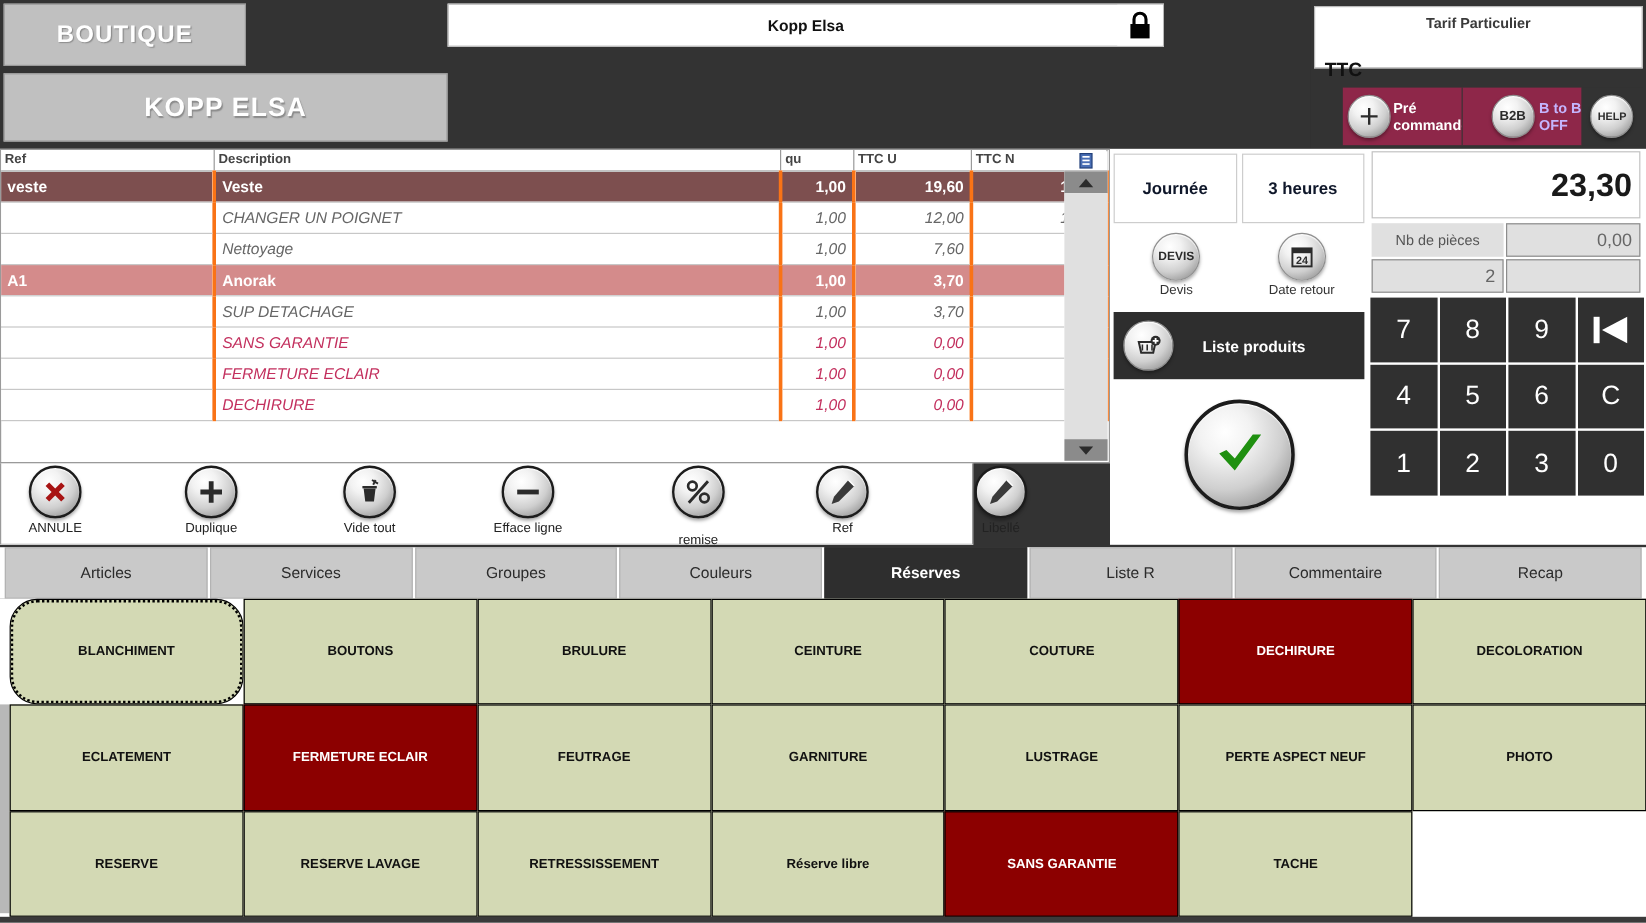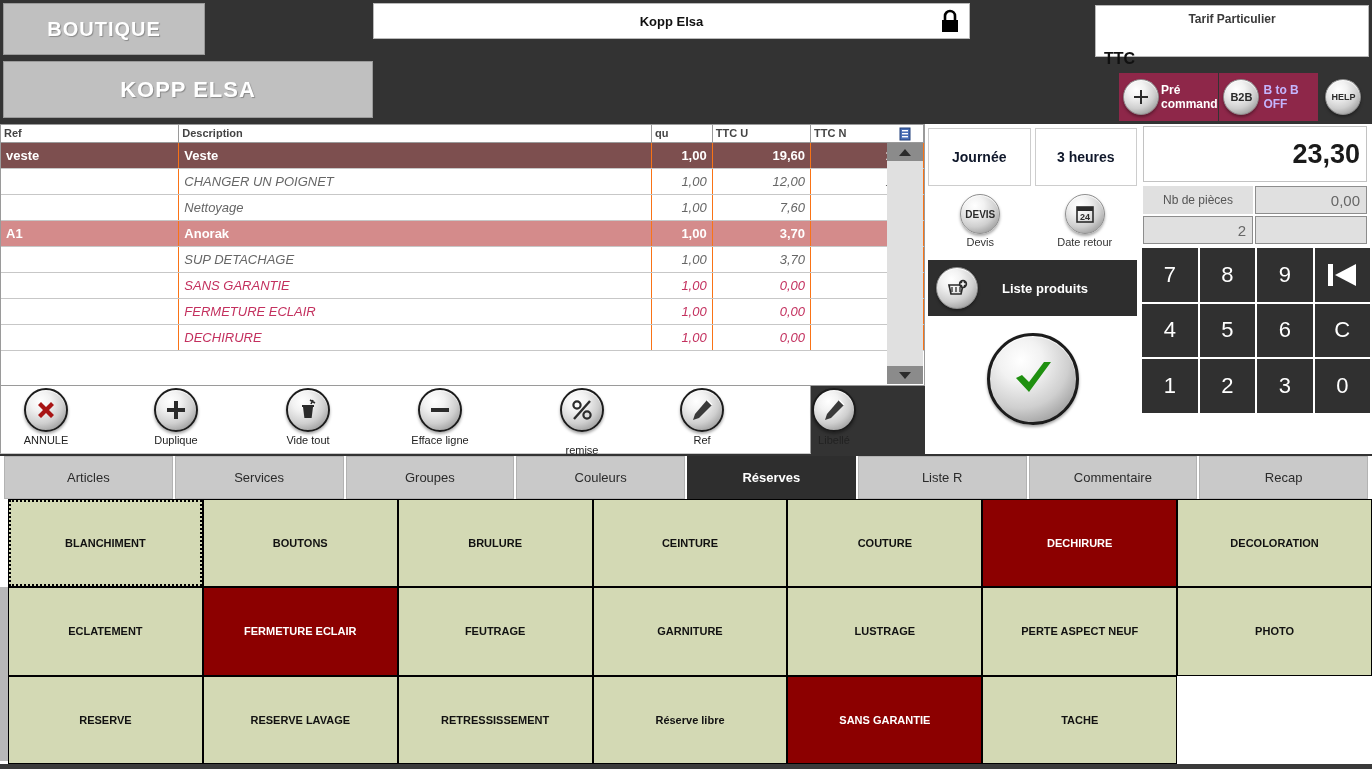--- a/index.html
+++ b/index.html
@@ -46,21 +46,21 @@
   }
   .tarif-title { position:absolute; left:0; top:6px; width:100%; text-align:center;
     font-size:12px; font-weight:bold; color:#3a3a3a; }
   .tarif-ttc { position:absolute; left:8px; top:44px; font-size:16px; font-weight:bold; color:#111; }
   .tarif-actions { position:absolute; left:3px; top:73px; width:274px; height:48px; display:flex;padding-left:24px; }
   .pre-cmd {
     width:110px; height:48px; background:#8e2749; display:flex; align-items:center;
     overflow:hidden; border-right:1px solid #333;
   }
   .b2b {
-    width:108px; height:48px; background:#8e2749; display:flex; align-items:center; overflow:hidden;
+    width:108px; height:48px; background:#8e2749; display:flex; align-items:center; overflow:hidden;justify-content:flex-end;
   }
   .help-wrap { width:56px; height:48px; background:#333333; display:flex; align-items:center; justify-content:center; }
   .pre-cmd-label { color:#ffffff; font-size:12px; font-weight:bold; line-height:14px; white-space:nowrap; margin-left:2px; }
   .b2b-label { color:#c4b5fd; font-size:12px; font-weight:bold; line-height:14px; margin-left:4px; }
 
   
   .gbtn {
     border-radius:50%; flex:none;
     background: radial-gradient(circle at 36% 28%, #ffffff 0%, #f2f2f2 26%, #cfcfcf 58%, #9f9f9f 82%, #d8d8d8 100%);
     border:1px solid #8e8e8e;
@@ -73,21 +73,21 @@
   .table-area { position:absolute; left:0; top:124px; width:925px; height:262px; background:#ffffff;
      border:1px solid #9a9a9a; }
   table.items { width:100%; border-collapse:collapse; table-layout:fixed; }
   table.items th {
     font-size:11px; font-weight:bold; color:#444; text-align:left;
     border-right:1px solid #9a9a9a; border-bottom:1px solid #9a9a9a;
     padding:1px 3px; height:17px; background:#ffffff;
   }
   table.items td {
     font-size:13px; height:26px; padding:0 5px;
-    border-right:1px solid #f97316; border-bottom:1px solid #c7c7c7;
+    border-right:3px solid #f97316; border-bottom:1px solid #c7c7c7;
     white-space:nowrap; overflow:hidden;
   }
   tr.art-dark td { background:#7d4f4f; color:#ffffff; font-weight:bold; font-style:normal; }
   tr.art-light td { background:#d48b8b; color:#ffffff; font-weight:bold; font-style:normal; }
   tr.sub td { background:#ffffff; color:#666666; font-style:italic; }
   tr.sub-red td { background:#ffffff; color:#c3305e; font-style:italic; }
   td.num { text-align:right; }
   col.c-ref { width:170px; } col.c-desc { width:452px; }
   col.c-qu { width:58px; } col.c-ttcu { width:94px; } col.c-ttcn { width:108px; }
   .tbl-scroll { position:absolute; right:1px; top:1px; width:36px; height:258px; background:#ffffff; }
@@ -151,21 +151,21 @@
   .tab.active { background:#2e2e2e; color:#ffffff; font-weight:bold; border-color:#2e2e2e; }
 
   
   .grid-area { position:absolute; left:0; top:499px; width:1372px; height:270px; background:#ffffff; }
   .grid { position:absolute; left:8px; top:0; width:1364px; height:265px;
     display:grid; grid-template-columns:repeat(7,1fr); grid-template-rows:repeat(3,1fr); }
   .gcell { border:1px solid #000000; background:#d3d9b4;
     display:flex; align-items:center; justify-content:center;
     font-size:11px; font-weight:bold; color:#111; text-align:center; }
   .gcell.sel { background:#8c0000; color:#ffffff; }
-  .gcell.focus { outline:2px dotted #000; outline-offset:-3px; }
+  .gcell.focus { outline:2px dotted #000; outline-offset:-3px;border-radius:23px; }
   .gcell.empty { border:none; background:transparent; }
   .band-stack { display:flex; flex-direction:column; }
   .band-stack div { flex:1; }
   .grid-left-scroll { position:absolute; left:0; top:88px; width:8px; height:174px; background:#b8b8b8; }
   .bottom-strip { position:absolute; left:0; top:764px; width:1372px; height:5px; background:#3a3a3a; }
 </style>
 </head>
 <body>
 
 <div id="app">

